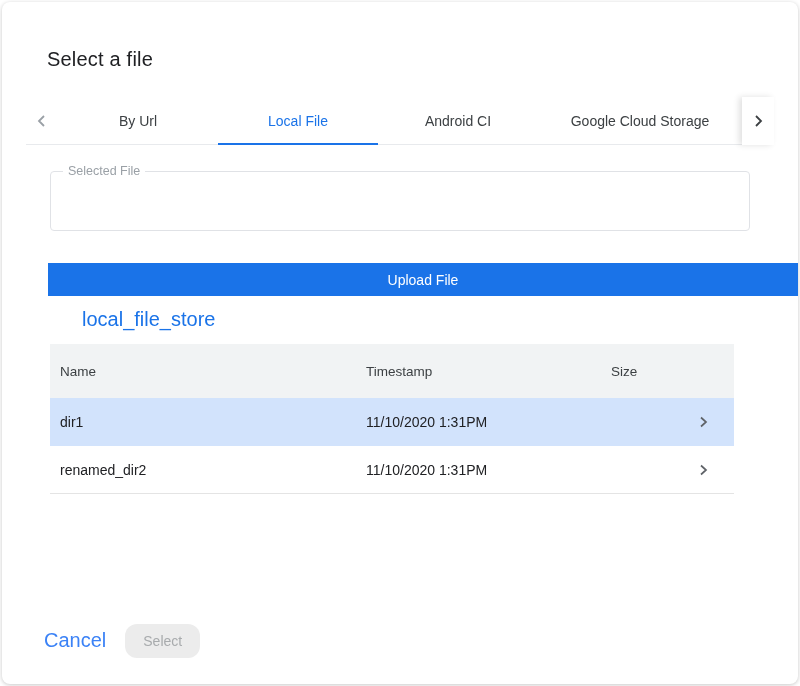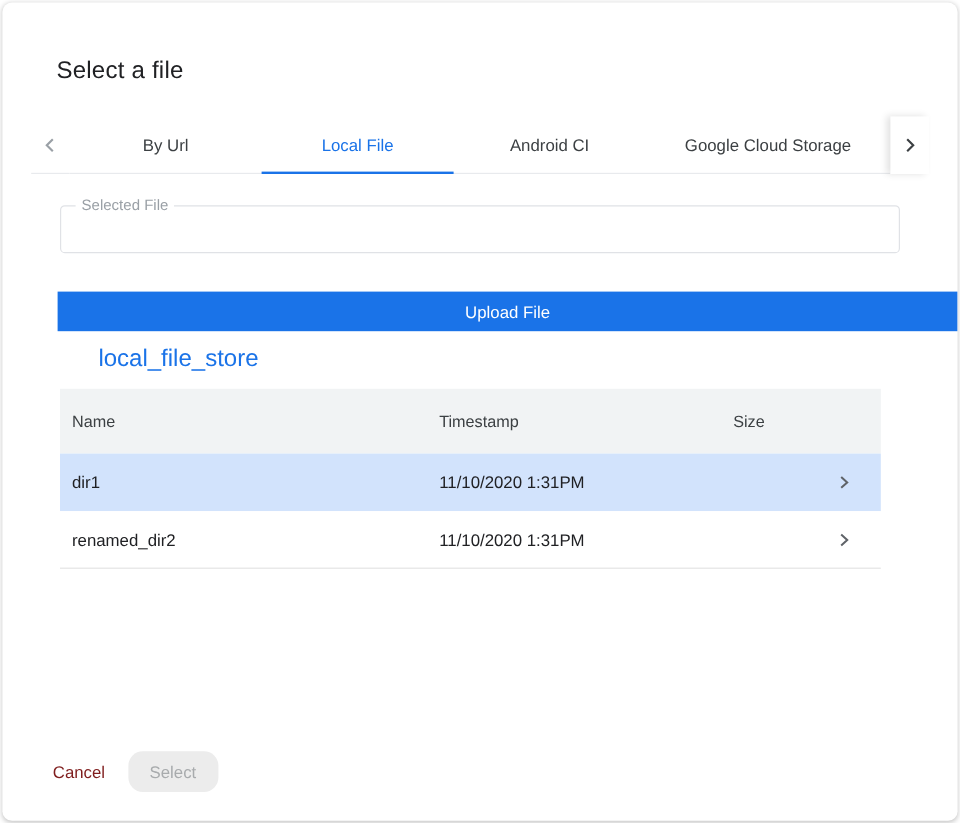--- a/index.html
+++ b/index.html
@@ -70,21 +70,21 @@
     content: "";
     position: absolute;
     left: 0; right: 0; bottom: -1px;
     height: 2px;
     background: #1a73e8;
   }
   
   .field {
     position: relative;
     margin: 26px 48px 0 48px;
-    height: 40px;
+    height: 60px;
     border: 1px solid #e0e2e6;
     border-radius: 4px;
   }
   .field-label {
     position: absolute;
     top: -8px;
     left: 12px;
     background: #fff;
     padding: 0 5px;
     font-size: 12.5px;
@@ -158,22 +158,22 @@
     margin-top: auto;
     display: flex;
     align-items: center;
     padding: 0 0 24px 42px;
     gap: 19px;
     flex-shrink: 0;
   }
   .cancel-btn {
     background: none;
     border: none;
-    color: #7f1d1d;
-    font-size: 14px;
+    color: #3b82f6;
+    font-size: 20px;
     font-weight: 500;
     font-family: "Liberation Sans", sans-serif;
     padding: 8px 0;
     cursor: pointer;
   }
   .select-btn {
     height: 34px;
     min-width: 70px;
     padding: 0 18px;
     background: #ececec;

